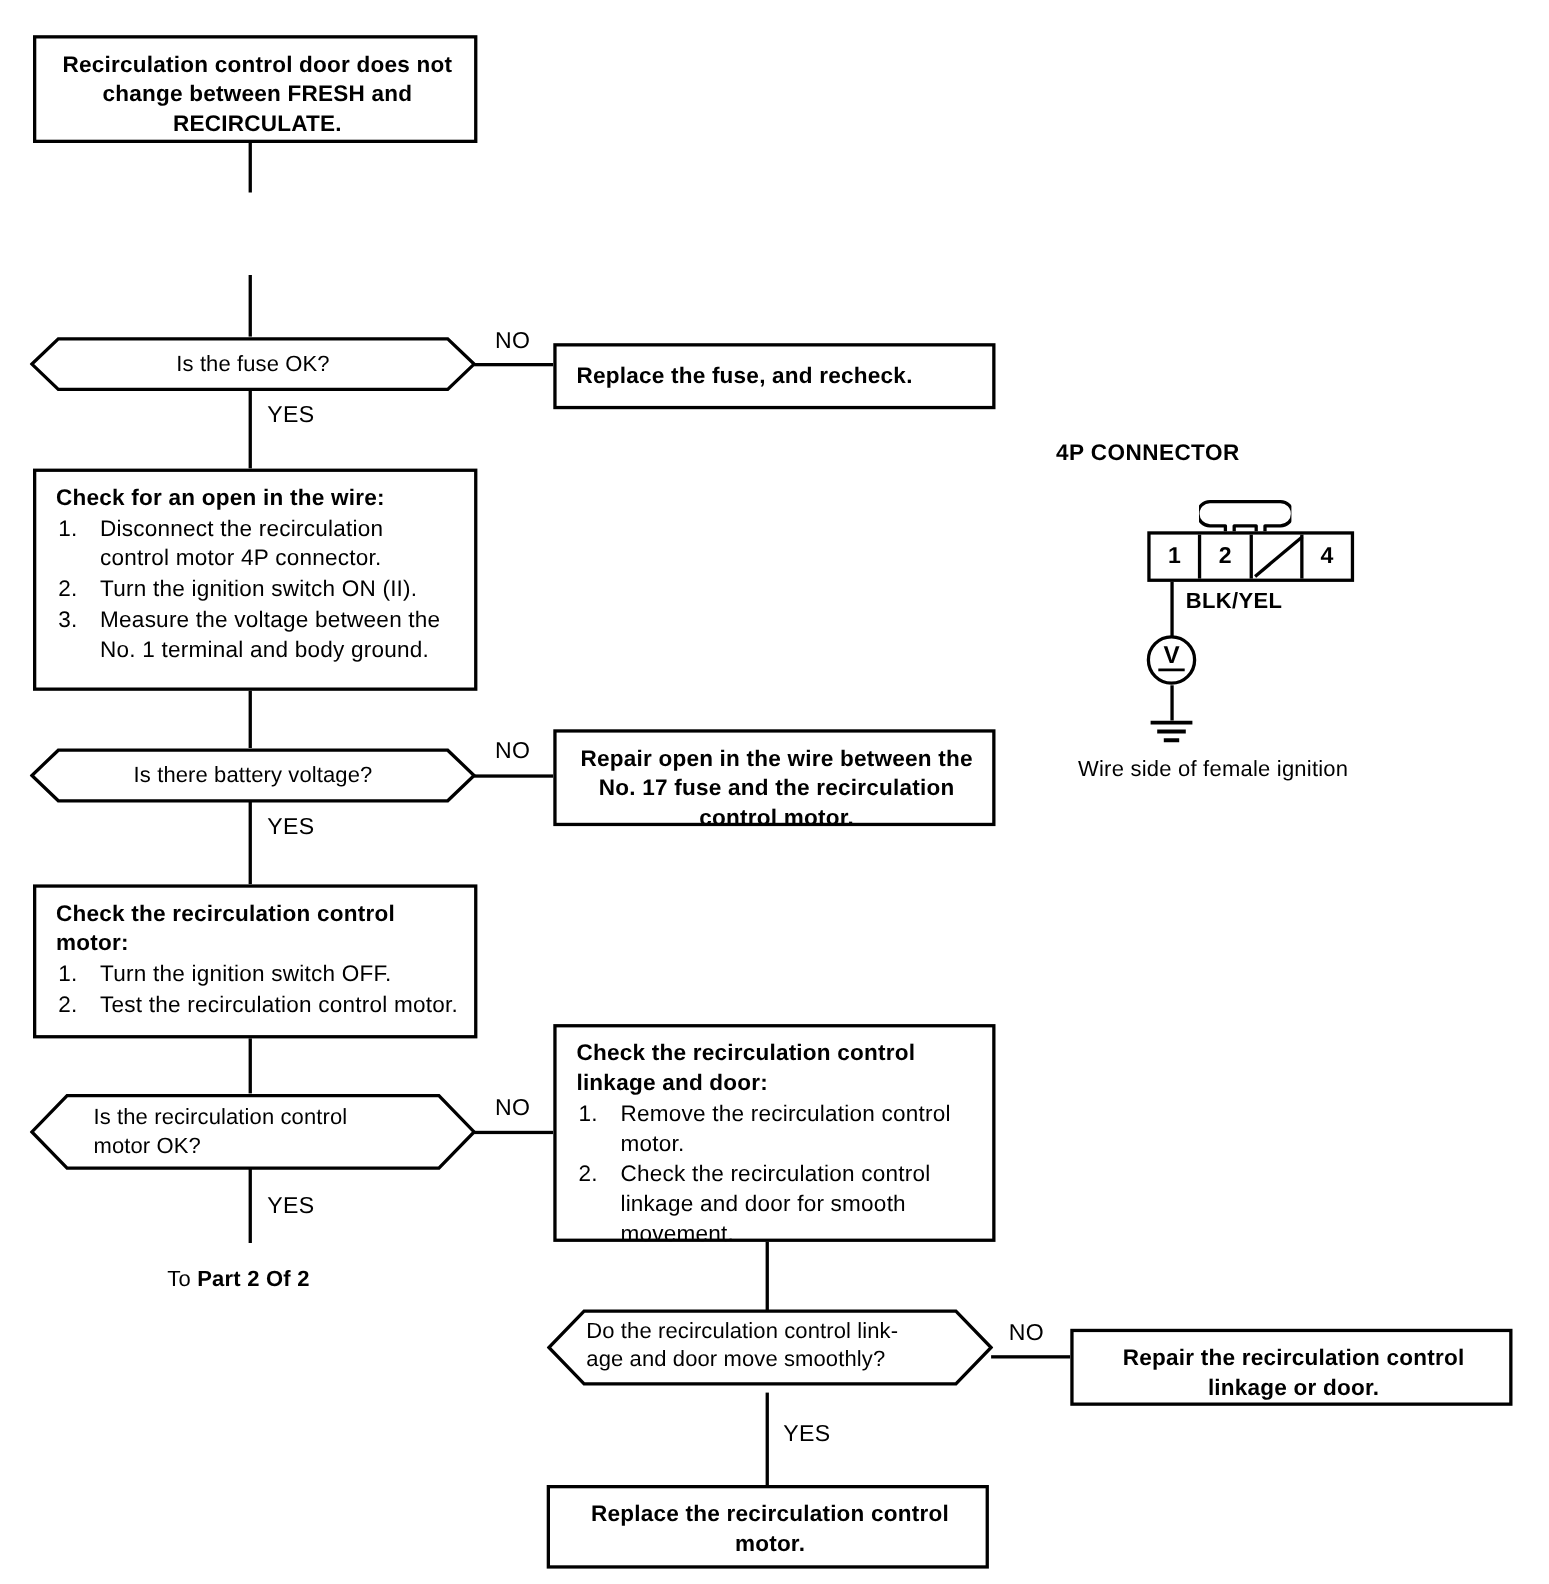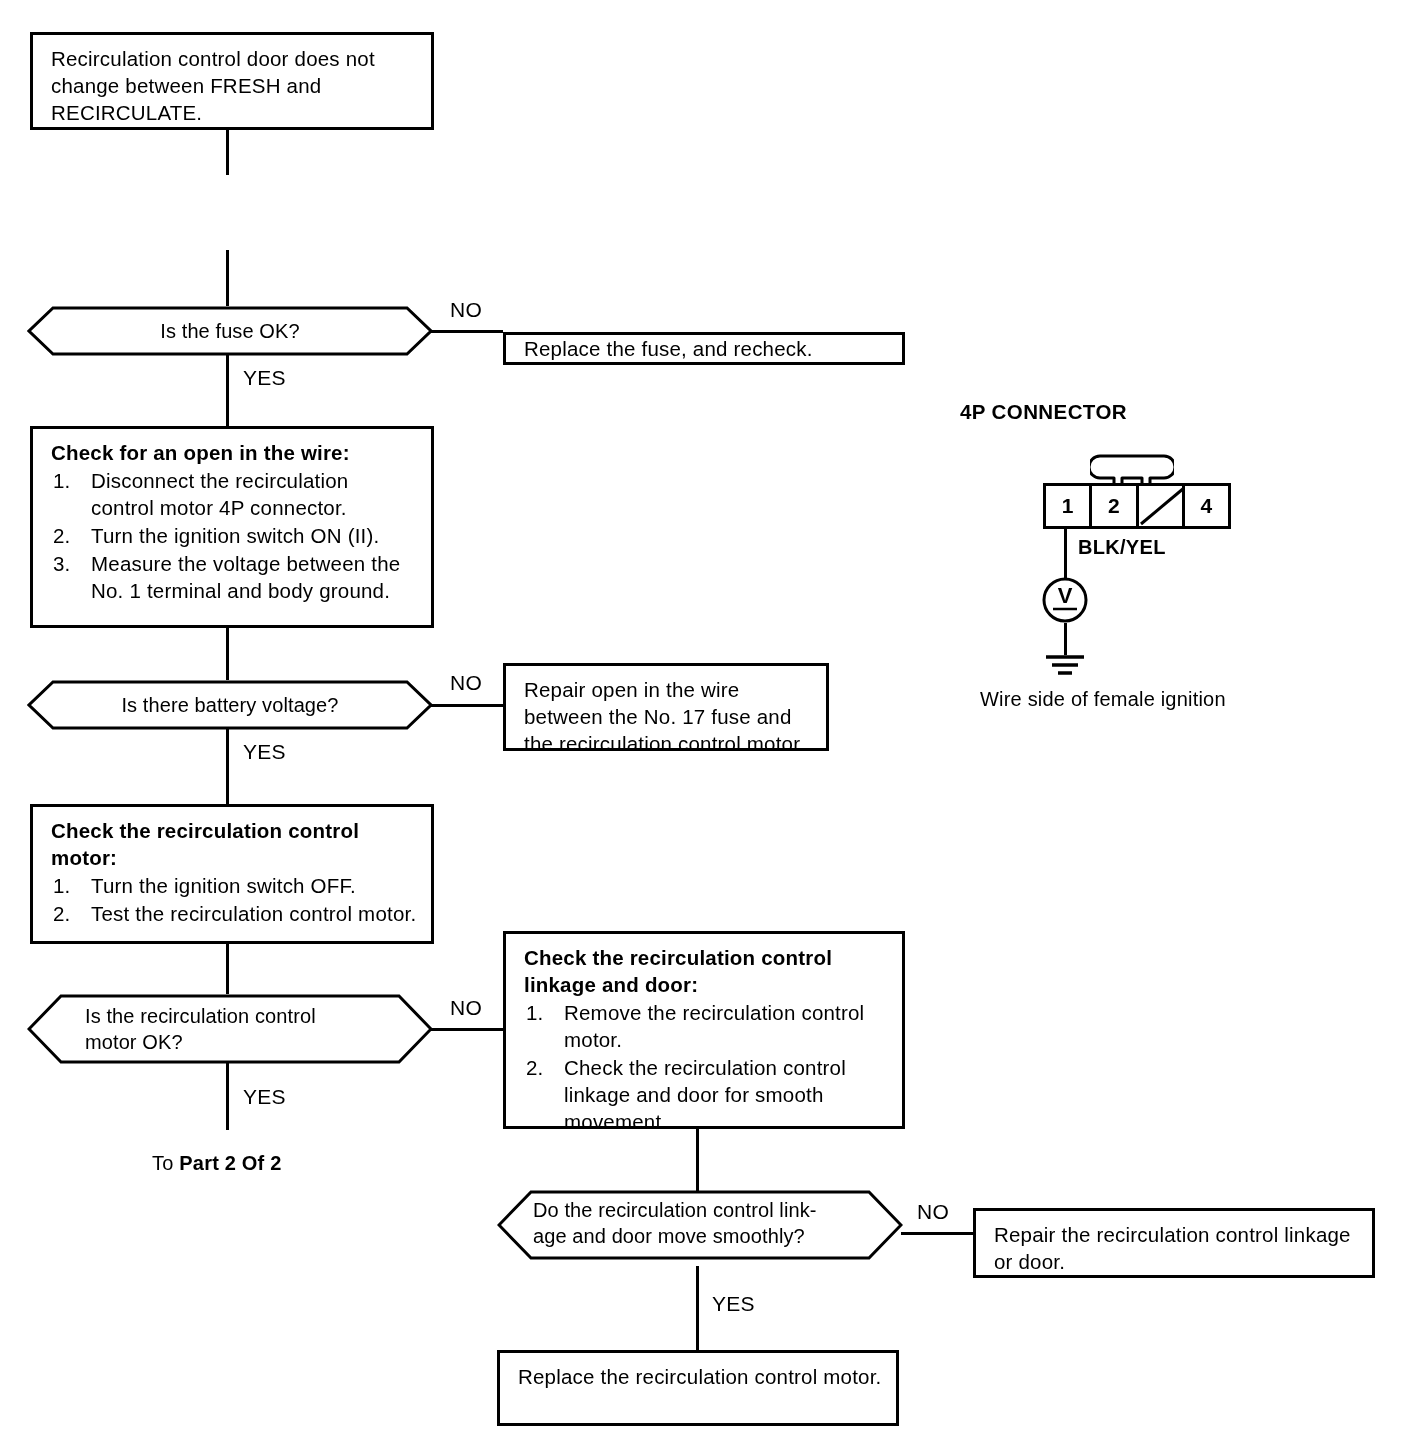--- a/index.html
+++ b/index.html
@@ -21,21 +21,21 @@
   .box {
     position: absolute;
     box-sizing: border-box;
     border: 3px solid #000;
     background: #fff;
     padding: 10px 14px 10px 18px;
     font-size: 20.5px;
     line-height: 1.32;
     letter-spacing: .2px;
   }
-  .box.bold { font-weight: normal; }
+  .box.bold { font-weight: bold; text-align: center; }
 
   
   .steps {
     list-style: none;
     margin: 0;
     padding: 0;
     font-weight: normal;
   }
   .steps li {
     position: relative;
@@ -167,21 +167,21 @@
       <polygon points="26,2 380,2 404,25 380,48 26,48 2,25" fill="#ffffff" stroke="#000000" stroke-width="3"></polygon>
     </svg>
     <div class="hextext">
       <span>Is the fuse OK?</span>
     </div>
   </div>
 
   <div class="hline" style="left:431px; top:330px; width:72px;"></div>
   <div class="branch" style="left:450px; top:298px;">NO</div>
 
-  <div class="box bold" style="left:503px; top:312px; width:402px; height:33px; display:flex; align-items:center;margin-top:20px;">
+  <div class="box bold" style="left:503px; top:312px; width:402px; height:60px; display:flex; align-items:center;">
     <span>Replace the fuse, and recheck.</span>
   </div>
 
   <div class="vline" style="left:226px; top:354px; height:72px;"></div>
   <div class="branch" style="left:243px; top:366px;">YES</div>
 
   <div class="box" style="left:30px; top:426px; width:404px; height:202px;">
     <p class="lead">Check for an open in the wire:</p>
     <ul class="steps">
       <li>
@@ -206,21 +206,21 @@
       <polygon points="26,2 380,2 404,25 380,48 26,48 2,25" fill="#ffffff" stroke="#000000" stroke-width="3"></polygon>
     </svg>
     <div class="hextext">
       <span>Is there battery voltage?</span>
     </div>
   </div>
 
   <div class="hline" style="left:431px; top:704px; width:72px;"></div>
   <div class="branch" style="left:450px; top:671px;">NO</div>
 
-  <div class="box bold" style="left:503px; top:663px; width:326px; height:88px;">
+  <div class="box bold" style="left:503px; top:663px; width:402px; height:88px;">
     <span>Repair open in the wire between the No. 17 fuse and the recirculation control motor.</span>
   </div>
 
   <div class="vline" style="left:226px; top:728px; height:76px;"></div>
   <div class="branch" style="left:243px; top:740px;">YES</div>
 
   <div class="box" style="left:30px; top:804px; width:404px; height:140px;">
     <p class="lead">Check the recirculation control motor:</p>
     <ul class="steps">
       <li>

